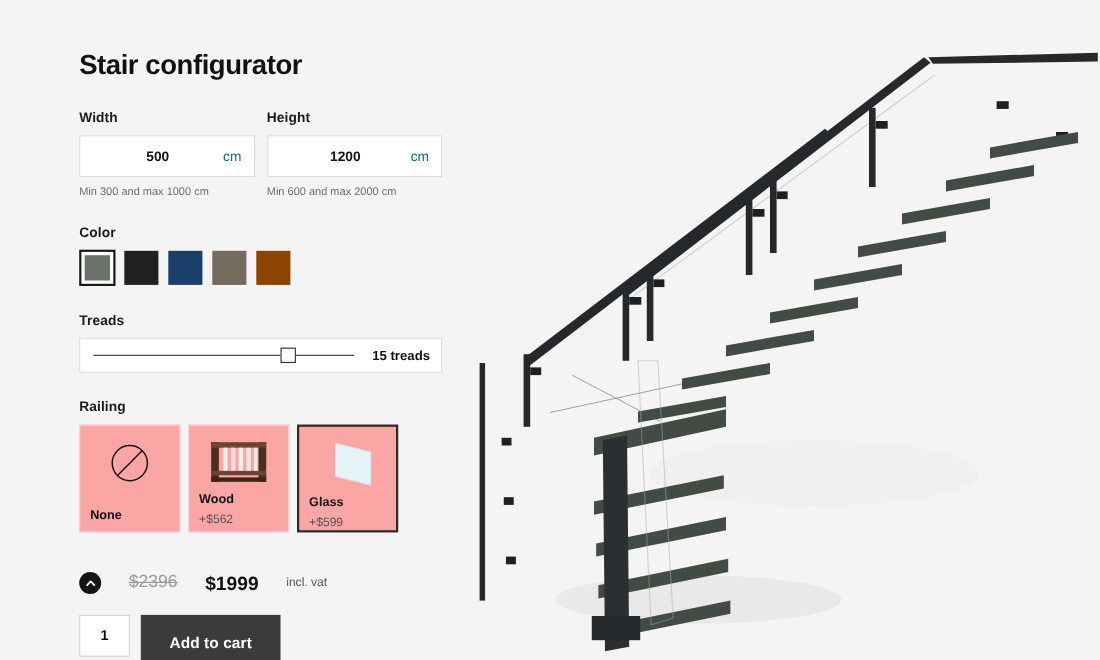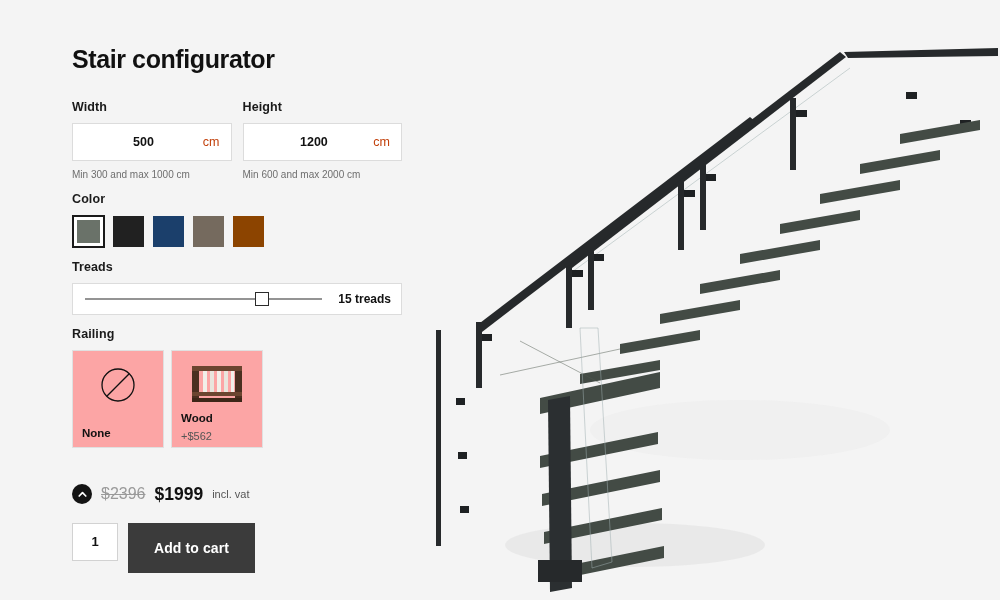--- a/index.html
+++ b/index.html
@@ -28,24 +28,24 @@
   .dim-row { display: flex; gap: 11px; }
   .dim-col { width: 164px; }
   .input-box {
     position: relative; height: 38px; background: #fff;
     border: 1px solid #dcdcdc; display: flex; align-items: center;
     padding: 0 11px;
   }
   .input-value {
     font-size: 12.5px; font-weight: 700; color: #111; flex: 1; text-align: center;
   }
-  .input-unit { font-size: 12.5px; color: #c2410c; font-weight: 400; }
+  .input-unit { font-size: 12.5px; color: #0369a1; font-weight: 400; }
   .hint { font-size: 10px; color: #6e6e6e; margin-top: 8px; }
 
-  .section { margin-top: 12px; }
+  .section { margin-top: 24px; }
 
   
   .swatches { display: flex; gap: 7px; }
   .swatch-wrap {
     width: 33px; height: 33px; display: flex; align-items: center;
     justify-content: center; border: 1px solid transparent; background: transparent;
     padding: 0;
   }
   .swatch-wrap.selected { border: 2px solid #1a1a1a; background: #fff; padding: 3px; }
   .swatch { width: 100%; height: 100%; display: block; }
@@ -82,21 +82,21 @@
   .card-art {
     height: 50px; display: flex; align-items: center;
     justify-content: center; margin-top: 2px; margin-bottom: 6px;
   }
   .card-title { font-size: 11.5px; font-weight: 700; color: #111; }
   .card-price { font-size: 11px; color: #555; margin-top: 6px; }
   .card.none-card .card-title { margin-top: 12px; }
 
   
   .price-row {
-    display: flex; align-items: center; gap: 9px; margin-top: 36px;
+    display: flex; align-items: center; gap: 25px; margin-top: 36px;
   }
   .badge {
     width: 20px; height: 20px; border-radius: 50%; background: #141414;
     display: flex; align-items: center; justify-content: center; flex: none;
   }
   .price-old {
     font-size: 16px; color: #9a9a9a; text-decoration: line-through;
     font-weight: 500;
   }
   .price-new { font-size: 17.5px; font-weight: 700; color: #111; }
@@ -210,20 +210,29 @@
               <rect x="30" y="9" width="4" height="21" fill="#f2efe9"></rect>
               <rect x="37" y="9" width="4" height="21" fill="#e9e5dd"></rect>
               <rect x="44" y="9" width="3" height="21" fill="#f2efe9"></rect>
               <rect x="5" y="36" width="50" height="4" fill="#3d2618"></rect>
             </svg>
           </div>
           <div class="card-title">Wood</div>
           <div class="card-price">+$562</div>
         </div>
 
+        <div class="card selected">
+          <div class="card-art">
+            <svg width="54" height="46" viewBox="0 0 54 46">
+              <polygon points="16,4 48,12 48,42 16,34" fill="#e4f4f8" stroke="#cfe8ef" stroke-width="1"></polygon>
+            </svg>
+          </div>
+          <div class="card-title">Glass</div>
+          <div class="card-price">+$599</div>
+        </div>
 
       </div>
     </div>
 
     <div class="price-row">
       <span class="badge">
         <svg width="11" height="11" viewBox="0 0 11 11">
           <polyline points="2.2,7 5.5,3.6 8.8,7" fill="none" stroke="#fff" stroke-width="1.7" stroke-linecap="round" stroke-linejoin="round"></polyline>
         </svg>
       </span>

